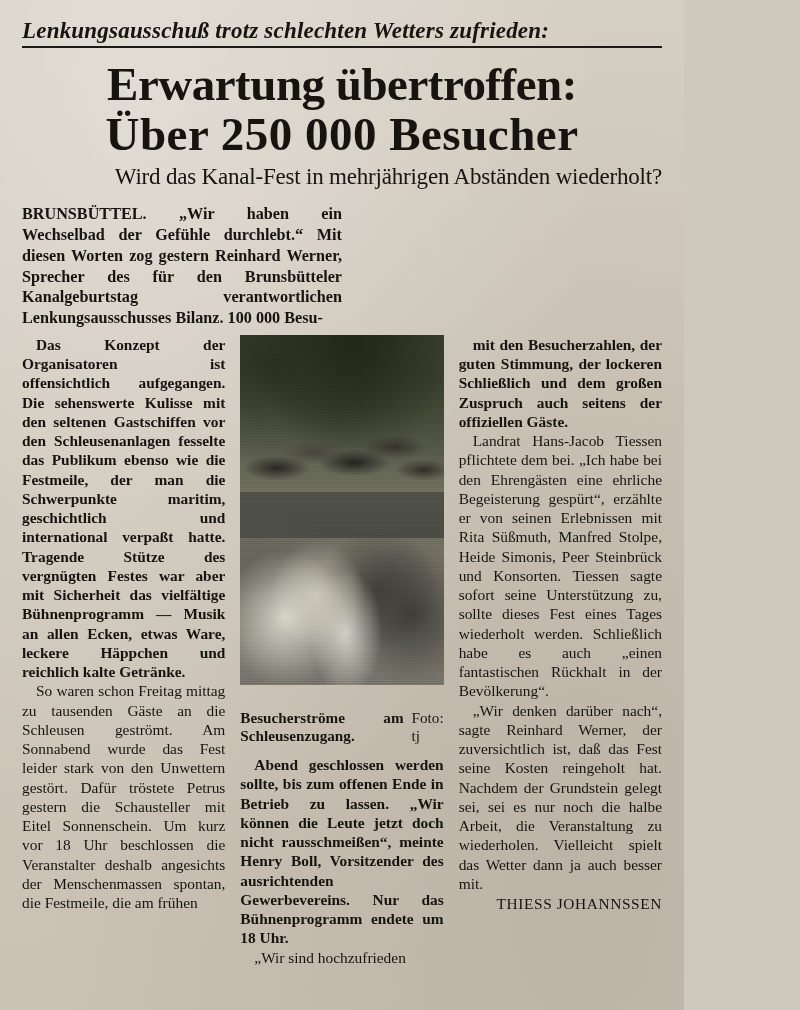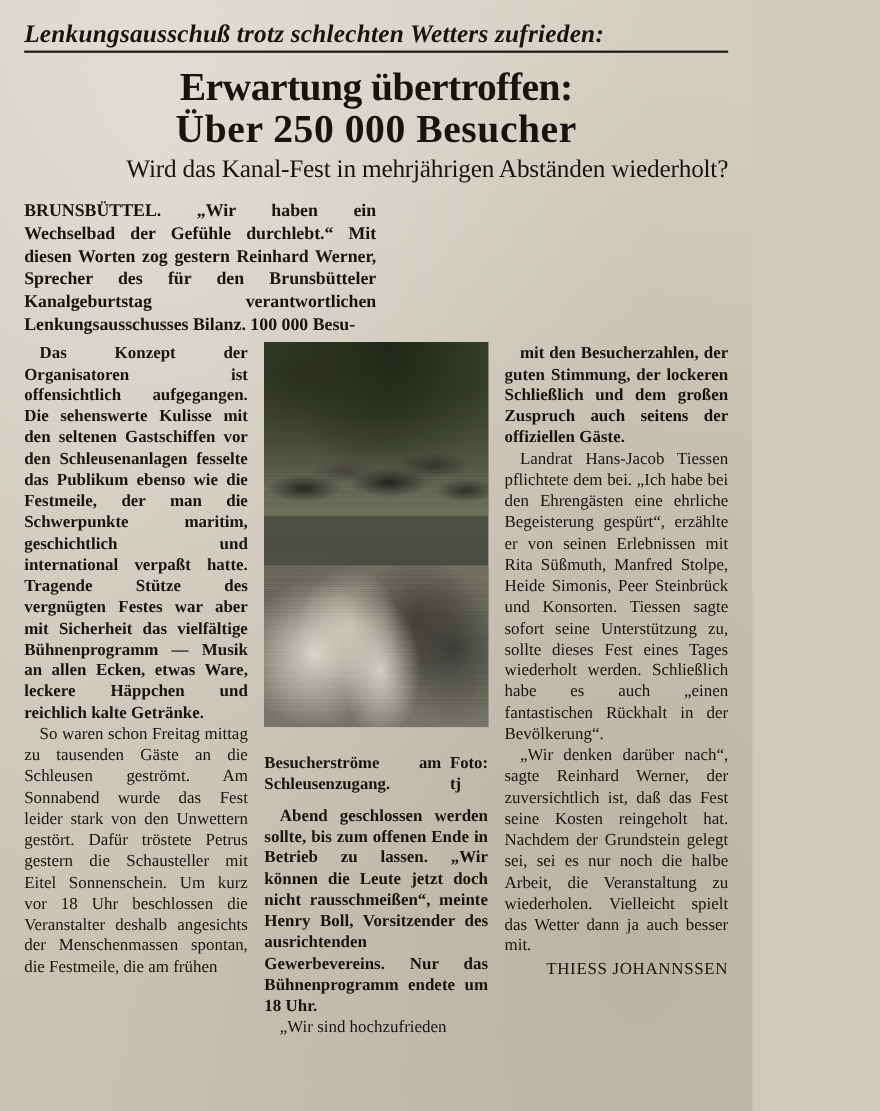--- a/index.html
+++ b/index.html
@@ -35,21 +35,21 @@
     padding-bottom: 3px;
     border-bottom: 2px solid #1c1a16;
     margin: 4px 0 0 0;
     line-height: 1.1;
   }
   
   .headline {
     text-align: center;
     font-family: "Liberation Serif", serif;
     font-weight: 700;
-    font-size: 36px;
+    font-size: 47px;
     line-height: 1.06;
     letter-spacing: -0.5px;
     margin: 12px 0 2px 0;
   }
   .headline .l2 {
     display: block;
     letter-spacing: 0.5px;
   }
   .subhead {
     text-align: right;
@@ -158,21 +158,21 @@
     line-height: 1.2;
     margin-bottom: 10px;
   }
   .caption .cap-row {
     display: flex;
     justify-content: space-between;
     gap: 8px;
     margin-top: 24px;
   }
   .caption .credit {
-    font-weight: 700;
+    font-weight: 400;
   }
   .signature {
     text-align: right;
     font-size: 15.4px;
     letter-spacing: 0.6px;
     margin-top: 1px;
   }
 </style>
 </head>
 <body>

